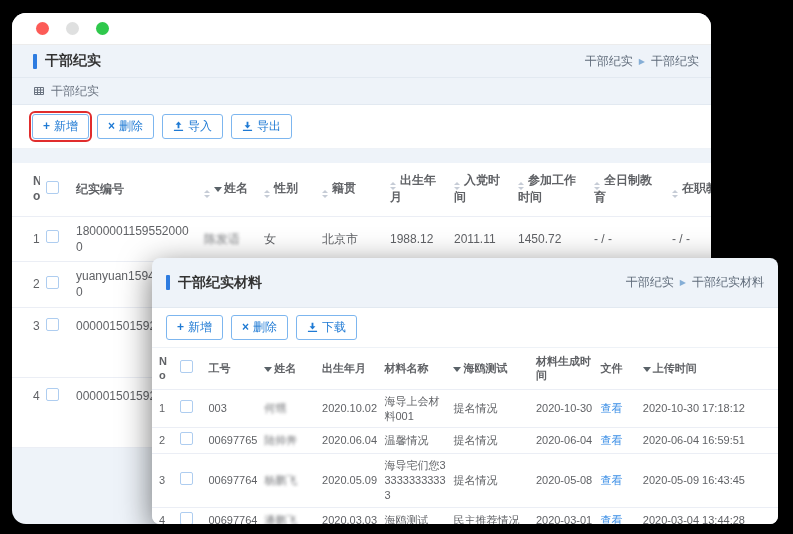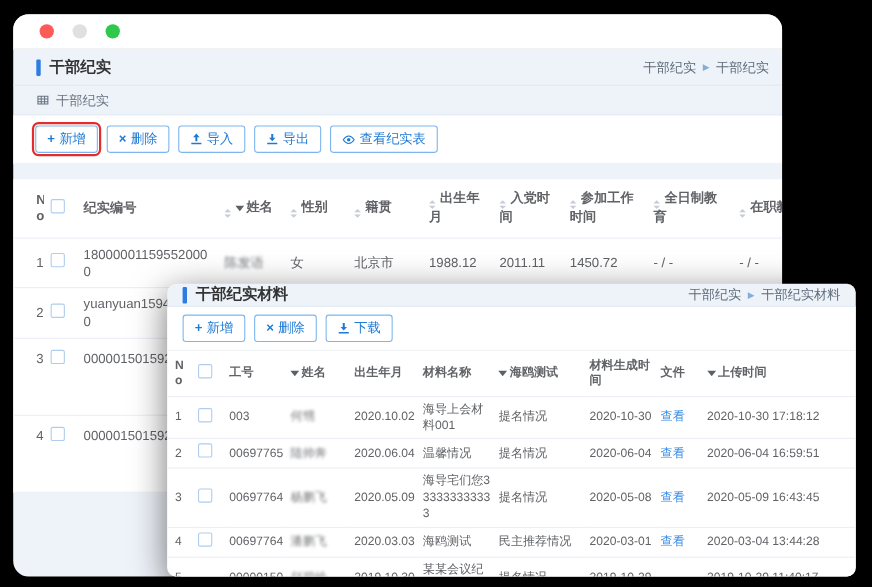--- a/index.html
+++ b/index.html
@@ -45,21 +45,21 @@
   .sort-caret i { display:block; width:0; height:0; border:3.5px solid transparent; }
   .sort-caret .up { border-bottom-color:#c6ccd6; border-top-width:0; margin-bottom:2px; }
   .sort-caret .dn { border-top-color:#c6ccd6; border-bottom-width:0; }
   .filter-tri { display:inline-block; width:0; height:0; border:4px solid transparent;
     border-top:5px solid #5a6268; border-bottom-width:0; margin-right:2px; cursor:pointer; }
   .blur { filter:blur(1.5px); opacity:.85; }
   .link { color:#3a8ee6; cursor:pointer; text-decoration:none; }
   .front { position:absolute; left:152px; top:258px; width:626px; height:266px;
     background:#eef3f9; border-radius:8px; overflow:hidden;
     box-shadow:0 8px 32px rgba(0,0,0,.55); display:flex; flex-direction:column; }
-  .front .page-header { height:21px; padding:0 14px; flex:none; }
+  .front .page-header { height:50px; padding:0 14px; flex:none; }
   .front .toolbar { padding:7px 14px; flex:none; }
   .front .table-wrap { flex:1; }
   .front table { font-size:11px; }
   .front th,.front td { padding:4px 3px; }
   .front thead th { padding:6px 3px; }
   #front-table th:first-child, #front-table td:first-child { padding-left:7px; }
 </style>
 </head>
 <body>
 
@@ -111,29 +111,20 @@
         <span>导入</span>
       </button>
       <button class="btn">
         <span class="icon">
           <svg width="11" height="11" viewBox="0 0 12 12">
             <path fill="currentColor" d="M6 8.2 2.8 4.7H5V.8h2v3.9h2.2z"></path>
             <path fill="currentColor" d="M1 9.5h10V11H1z"></path>
           </svg>
         </span>
         <span>导出</span>
-      </button>
-      <button class="btn">
-        <span class="icon">
-          <svg width="12" height="12" viewBox="0 0 12 12">
-            <path fill="none" stroke="currentColor" d="M1 6c1.6-2.3 3.2-3.4 5-3.4S9.4 3.7 11 6c-1.6 2.3-3.2 3.4-5 3.4S2.6 8.3 1 6z"></path>
-            <circle cx="6" cy="6" r="1.6" fill="currentColor"></circle>
-          </svg>
-        </span>
-        <span>查看纪实表</span>
       </button>
     </div>
   <div class="gap"></div>
   <div class="table-wrap">
     <table id="back-table">
         <colgroup>
           <col width="28">
           <col width="30">
           <col width="128">
           <col width="60">

